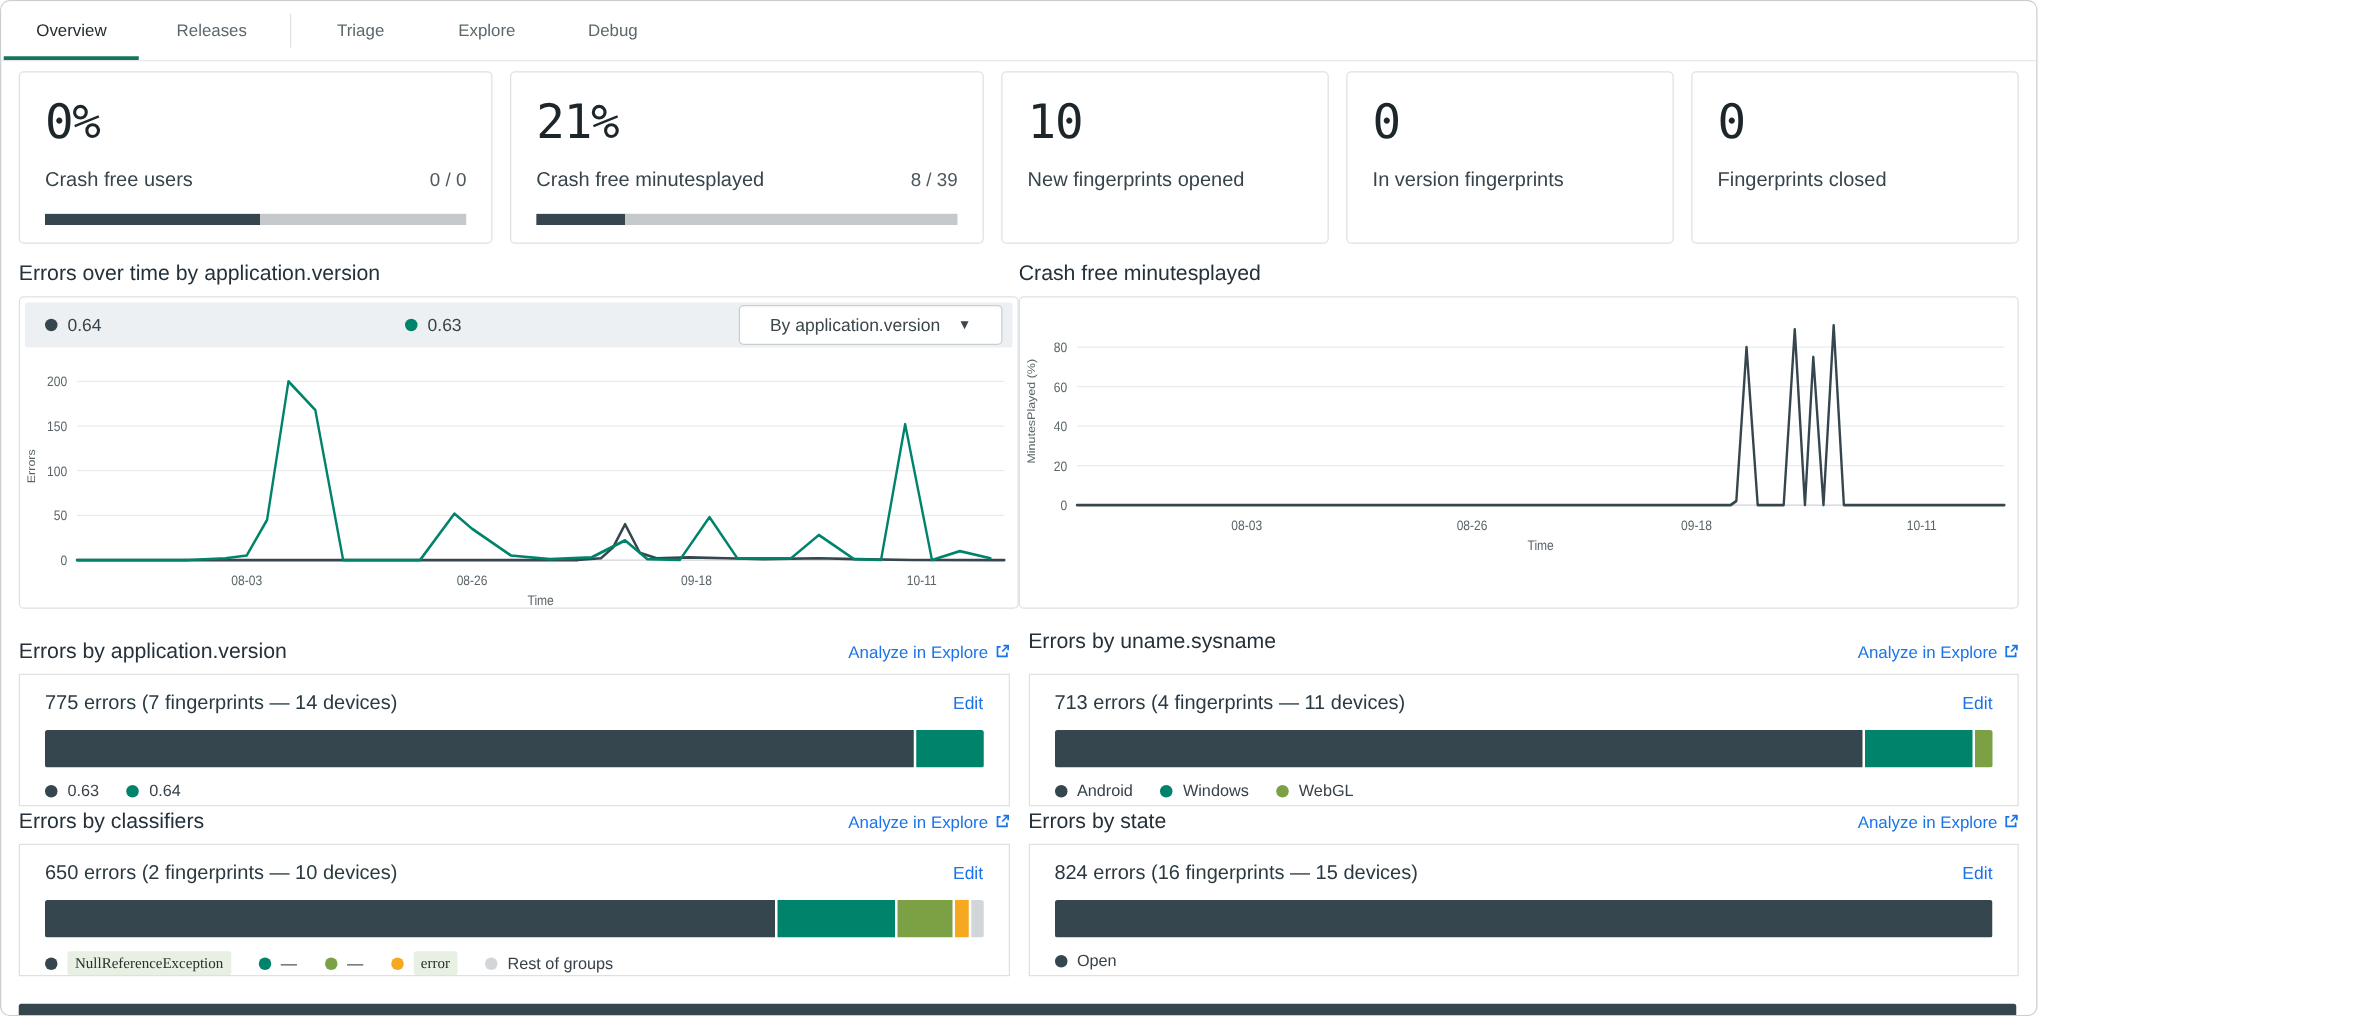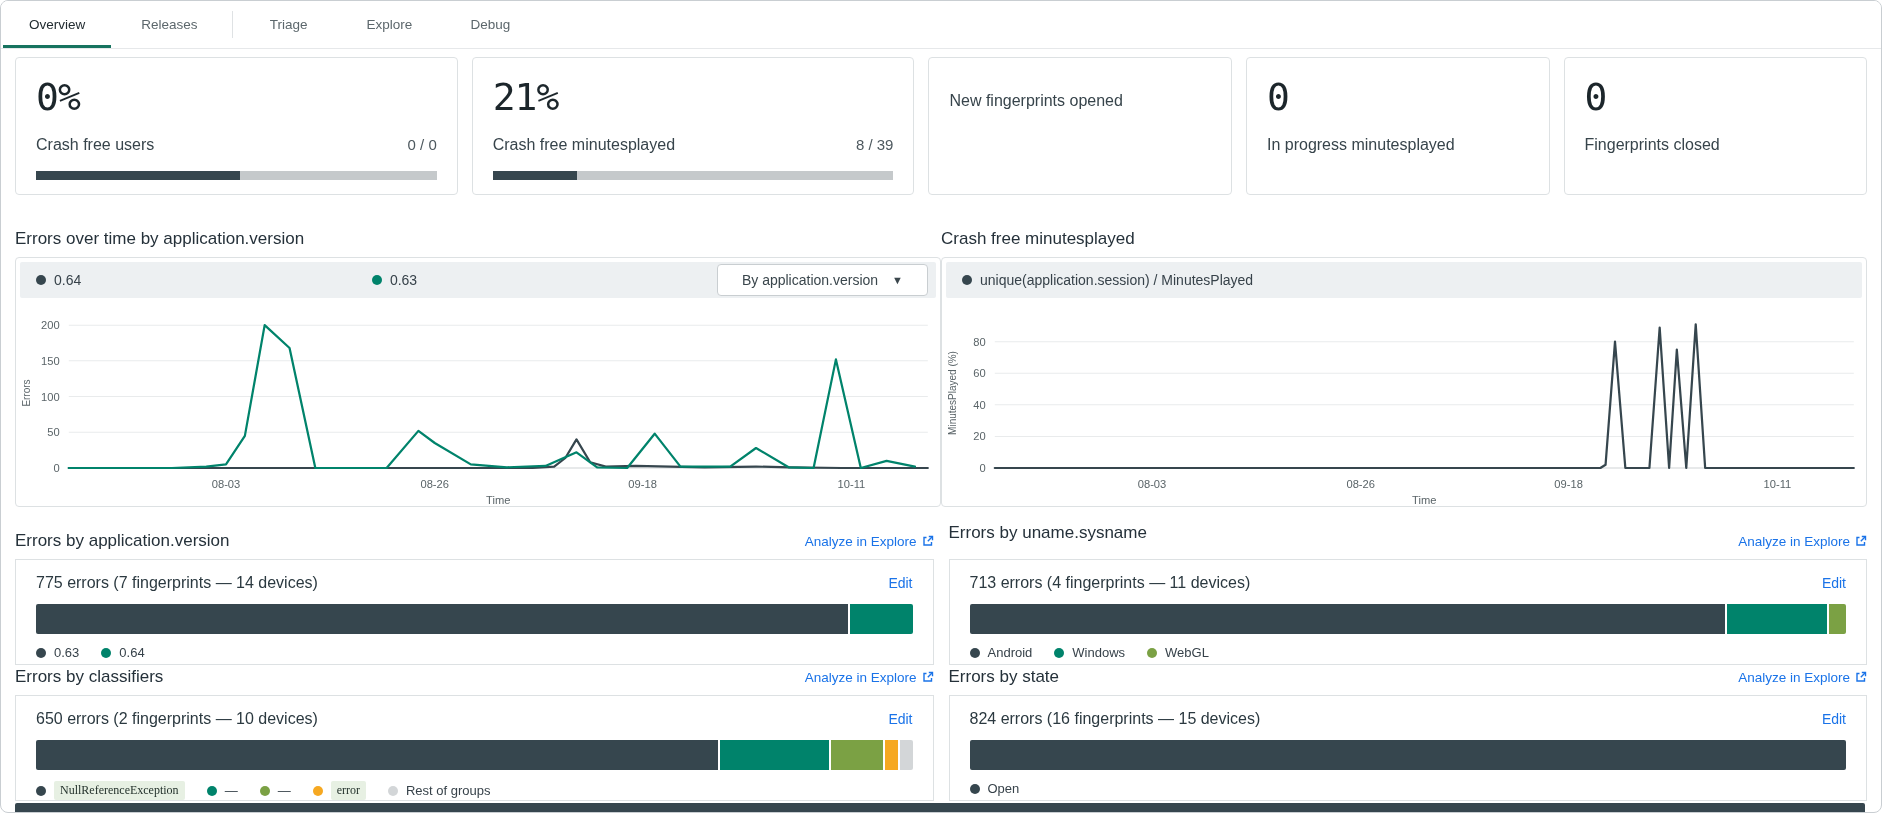--- a/index.html
+++ b/index.html
@@ -1,39 +1,39 @@
 <!DOCTYPE html>
 <html><head>
 <meta charset="utf-8">
 <style>
   * { box-sizing: border-box; margin: 0; padding: 0; }
   html,body { width:1882px; height:813px; background:#fff; }
   body { font-family:"Liberation Sans", sans-serif; color:#2b3940; }
-  .app { position:relative; width:1882px; height:813px; border:1px solid #c9ced2; border-radius:8px; overflow:hidden; background:#fff; }
+  .app { position:relative; width:1630px; height:813px; border:1px solid #c9ced2; border-radius:8px; overflow:hidden; background:#fff; }
 
   
   .tabbar { display:flex; align-items:stretch; height:48px; border-bottom:1px solid #e6e8ea; background:#fff; }
   .tab { display:flex; align-items:center; justify-content:center; min-width:100px; padding:0 28px; font-size:13.5px; color:#5c676c; cursor:pointer; position:relative; }
   .tab.active { color:#222c31; }
   .tab.active::after { content:""; position:absolute; left:2px; right:2px; bottom:0; height:3px; background:#17735f; }
   .tab-divider { width:1px; background:#dfe2e4; margin:10px 6px; }
 
   
   .cards { display:flex; gap:14px; margin:8px 14px 0 14px; }
   .card { background:#fff; border:1px solid #dde1e3; border-radius:4px; padding:18px 20px 16px 20px; height:138px; position:relative; }
   .card.wide { flex:452 1 0; }
   .card.narrow { flex:295 1 0; }
   .big-num { font-family:"DejaVu Sans Mono", monospace; font-size:38px; line-height:1.15; color:#1c262b; letter-spacing:-1px; }
   .card-label-row { display:flex; justify-content:space-between; align-items:baseline; margin-top:16px; font-size:16px; color:#37444b; }
   .card-frac { font-size:15px; color:#4d585e; }
   .progress { position:absolute; left:20px; right:20px; bottom:14px; height:9px; background:#c5c9cb; overflow:hidden; }
   .progress > div { height:100%; background:#36464e; }
 
   
-  .charts-row { display:grid; grid-template-columns:1fr 1fr; column-gap:0; margin:32px 14px 0 14px; }
+  .charts-row { display:grid; grid-template-columns:1fr 1fr; column-gap:0; margin:12px 14px 0 14px; }
   .section-title { font-size:17px; font-weight:500; color:#25313a; line-height:24px; margin-bottom:6px; }
   .panel { border:1px solid #dde1e3; border-radius:4px; background:#fff; height:250px; overflow:hidden; }
   .legend-strip { position:relative; display:flex; align-items:center; height:36px; margin:4px; background:#edf0f2; border-radius:2px; padding:0 16px; }
   .legend-strip .legend-item { display:flex; align-items:center; gap:8px; font-size:14px; color:#37424a; }
   .legend-strip.spread .legend-item { flex:0 0 38%; }
   .dot { width:10px; height:10px; border-radius:50%; flex:0 0 auto; }
   .dropdown { position:absolute; right:8px; top:50%; transform:translateY(-50%); display:flex; align-items:center; gap:14px; background:#fff; border:1px solid #c9ced1; border-radius:4px; height:32px; padding:0 24px; font-size:14px; color:#3a464c; cursor:pointer; }
   .caret { font-size:11px; color:#3a464c; }
   .chart-svg { display:block; width:100%; height:206px; }
 
@@ -95,28 +95,29 @@
       <div class="big-num">21%</div>
       <div class="card-label-row">
         <span>Crash free minutesplayed</span>
         <span class="card-frac">8 / 39</span>
       </div>
       <div class="progress">
           <div style="width: 21%;"></div>
         </div>
     </div>
     <div class="card narrow">
+      <div class="big-num">10</div>
       <div class="card-label-row">
           <span>New fingerprints opened</span>
         </div>
     </div>
     <div class="card narrow">
       <div class="big-num">0</div>
       <div class="card-label-row">
-          <span>In progress minutesplayed</span>
+          <span>In version fingerprints</span>
         </div>
     </div>
     <div class="card narrow">
       <div class="big-num">0</div>
       <div class="card-label-row">
           <span>Fingerprints closed</span>
         </div>
     </div>
   </div>
 
@@ -156,26 +157,20 @@
             <text x="475" y="202" text-anchor="middle" font-size="11" fill="#5a6468">Time</text>
             <text x="14" y="91" text-anchor="middle" font-size="10" fill="#5a6468" transform="rotate(-90 14 91)">Errors</text>
             <polyline points="52.0,166.0 508.8,166.0 530.0,164.6 541.0,156.0 552.0,137.4 565.5,160.3 580.8,164.6 610.4,163.9 644.2,164.6 678.0,165.3 728.8,164.6 762.6,165.3 813.4,166.0 898.0,166.0" fill="none" stroke="#36464e" stroke-width="2.2" stroke-linejoin="round" stroke-linecap="round"></polyline>
             <polyline points="52.0,166.0 153.5,166.0 187.4,164.6 206.8,162.4 225.4,133.9 244.9,23.1 269.4,46.0 294.8,166.0 365.0,166.0 396.3,128.9 412.4,141.0 447.9,162.4 483.5,165.3 521.5,163.9 552.0,150.3 572.3,165.3 601.9,166.0 629.0,131.7 654.4,164.6 703.4,164.6 728.8,146.0 760.9,165.3 785.5,166.0 807.5,57.4 832.0,166.0 857.4,158.9 885.3,164.6" fill="none" stroke="#00836b" stroke-width="2.2" stroke-linejoin="round" stroke-linecap="round"></polyline>
           </svg>
       </div>
     </section>
     <section>
       <div class="section-title">Crash free minutesplayed</div>
       <div class="panel">
-        <div class="legend-strip" id="legend-1">
-            <div class="legend-item">
-              <span class="dot" style="background: rgb(54, 70, 78);"></span>
-              <span>unique(application.session) / MinutesPlayed</span>
-            </div>
-          </div>
         <svg class="chart-svg" id="chart-1" viewBox="0 0 910 206" preserveAspectRatio="none">
             <line x1="52" y1="166" x2="898" y2="166" stroke="#cfd4d6" stroke-width="1"></line>
             <text x="43" y="170" text-anchor="end" font-size="11" fill="#5a6468">0</text>
             <line x1="52" y1="134.42105263157896" x2="898" y2="134.42105263157896" stroke="#e9ebec" stroke-width="1"></line>
             <text x="43" y="138.42105263157896" text-anchor="end" font-size="11" fill="#5a6468">20</text>
             <line x1="52" y1="102.84210526315789" x2="898" y2="102.84210526315789" stroke="#e9ebec" stroke-width="1"></line>
             <text x="43" y="106.84210526315789" text-anchor="end" font-size="11" fill="#5a6468">40</text>
             <line x1="52" y1="71.26315789473685" x2="898" y2="71.26315789473685" stroke="#e9ebec" stroke-width="1"></line>
             <text x="43" y="75.26315789473685" text-anchor="end" font-size="11" fill="#5a6468">60</text>
             <line x1="52" y1="39.684210526315795" x2="898" y2="39.684210526315795" stroke="#e9ebec" stroke-width="1"></line>

